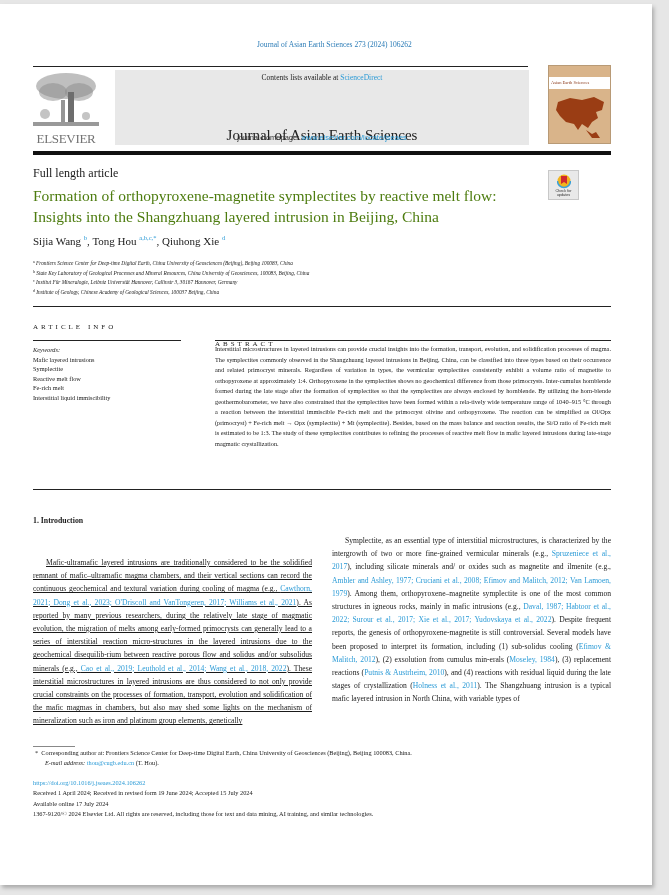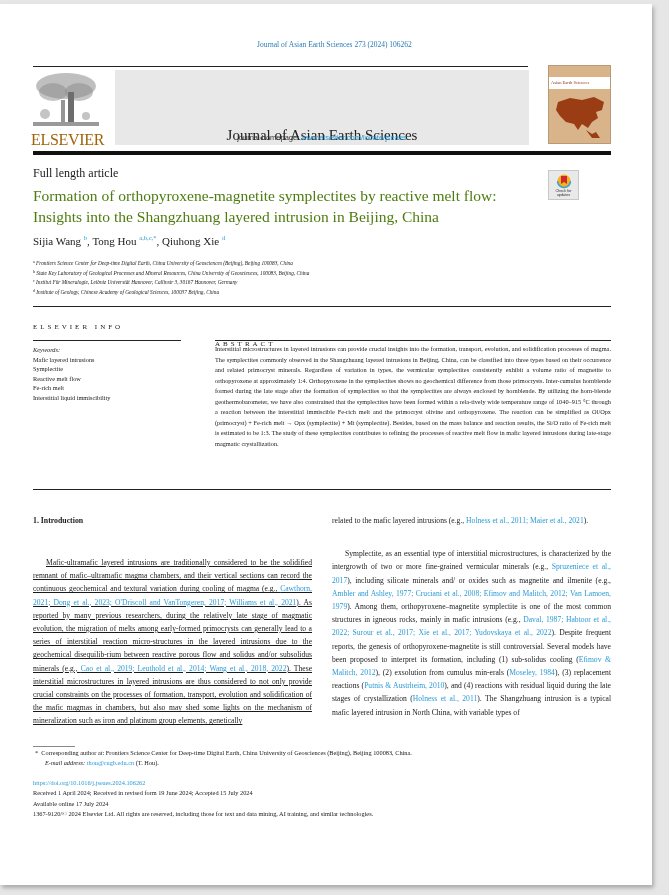--- a/index.html
+++ b/index.html
@@ -35,21 +35,21 @@
     width:100%; top:25px; text-align:center; font-size:15px;
     font-family:"Liberation Serif", serif; color:#222;margin-top:32px;
   }
   .homepage {
     width:100%; top:63px; text-align:center; font-size:7.5px;
     font-family:"Liberation Sans", sans-serif; color:#333;
   }
   .elsevier-logo { left:31px; top:70px; width:70px; height:76px; }
   .elsevier-word {
     left:31px; top:131px; width:70px; text-align:center;
-    font-family:"Liberation Serif", serif; font-size:16px; color:#a16207; letter-spacing:-0.3px;
+    font-family:"Liberation Serif", serif; font-size:13px; color:#737373; letter-spacing:-0.3px;
   }
   .cover { left:548px; top:65px; width:63px; height:79px; background:#d9b48a; border:1px solid #b89a76; box-sizing:border-box; }
   .cover-band { position:absolute; left:0; top:11px; width:100%; height:12px; background:#fff; }
   .cover-title { position:absolute; left:2px; top:14px; font-size:4.5px; color:#8b3a1a; font-family:"Liberation Serif", serif; white-space:nowrap; }
   .full-length { left:33px; top:166px; font-size:12px; font-family:"Liberation Serif", serif; }
   .title {
     left:33px; top:185px; width:510px; font-size:15.5px; line-height:21px;
     font-family:"Liberation Serif", serif; color:#4d7c0f;
   }
   .check-badge {
@@ -96,20 +96,23 @@
       <rect x="30" y="30" width="4" height="22" fill="#7a7a7a" opacity="0.8"></rect>
       <rect x="2" y="52" width="66" height="4" fill="#6d6d6d" opacity="0.7"></rect>
       <circle cx="14" cy="44" r="5" opacity="0.5"></circle>
       <circle cx="55" cy="46" r="4" opacity="0.5"></circle>
     </g>
   </svg>
 </div>
 <div class="abs elsevier-word">ELSEVIER</div>
 
 <div class="abs header-box">
+  <div class="abs contents-line">
+    <span>Contents lists available at </span><span class="link">ScienceDirect</span>
+  </div>
   <div class="abs journal-title">Journal of Asian Earth Sciences</div>
   <div class="abs homepage">
     <span>journal homepage: </span><span class="link">www.elsevier.com/locate/jseaes</span>
   </div>
 </div>
 
 <div class="abs cover">
   <div class="cover-band"></div>
   <div class="cover-title">Asian Earth Sciences</div>
   <svg style="position:absolute; left:3px; top:28px;" width="56" height="46" viewBox="0 0 56 46">
@@ -141,21 +144,21 @@
 
 <div class="abs affils">
   <div><sup>a</sup> <span>Frontiers Science Center for Deep-time Digital Earth, China University of Geosciences (Beijing), Beijing 100083, China</span></div>
   <div><sup>b</sup> <span>State Key Laboratory of Geological Processes and Mineral Resources, China University of Geosciences, 100083, Beijing, China</span></div>
   <div><sup>c</sup> <span>Institut Für Mineralogie, Leibniz Universtät Hannover, Callinstr 3, 30167 Hannover, Germany</span></div>
   <div><sup>d</sup> <span>Institute of Geology, Chinese Academy of Geological Sciences, 100037 Beijing, China</span></div>
 </div>
 
 <div class="abs rule-thin" style="left:33px; top:306px; width:578px;"></div>
 
-<div class="abs sec-label" style="left:33px; top:323px;">ELSEVIER INFO</div>
+<div class="abs sec-label" style="left:33px; top:323px;">ARTICLE INFO</div>
 <div class="abs rule-thin" style="left:33px; top:340px; width:148px;"></div>
 <div class="abs keywords">
   <div class="kw-title">Keywords:</div>
   <div>Mafic layered intrusions</div>
   <div>Symplectite</div>
   <div>Reactive melt flow</div>
   <div>Fe-rich melt</div>
   <div>Interstitial liquid immiscibility</div>
 </div>
 
@@ -165,21 +168,20 @@
 
 <div class="abs rule-thin" style="left:33px; top:489px; width:578px;"></div>
 
 <div class="abs sec-heading" style="left:33px; top:516px;">1.  Introduction</div>
 
 <div class="abs col" style="left:33px; top:536px; width:279px;text-decoration:underline;">
   <p class="indent"><span>Mafic-ultramafic layered intrusions are traditionally considered to be the solidified remnant of mafic–ultramafic magma chambers, and their vertical sections can record the continuous geochemical and textural variation during cooling of magma (e.g., </span><span class="link">Cawthorn, 2021; Dong et al., 2023; O'Driscoll and VanTongeren, 2017; Williams et al., 2021</span><span>). As reported by many previous researchers, during the relatively late stage of magmatic evolution, the migration of melts among early-formed primocrysts can generally lead to a series of interstitial reaction micro-structures in the layered intrusions due to the geochemical disequilib-rium between reactive porous flow and solidus and/or subsolidus minerals (e.g., </span><span class="link">Cao et al., 2019; Leuthold et al., 2014; Wang et al., 2018, 2022</span><span>). These interstitial microstructures in layered intrusions are thus considered to not only provide crucial constraints on the processes of formation, transport, evolution and solidification of the mafic magmas in chambers, but also may shed some lights on the mechanism of mineralization such as iron and platinum group elements, genetically</span></p>
 </div>
 
 <div class="abs col" style="left:332px; top:514px; width:279px;">
-  <p><span>related to the mafic layered intrusions (e.g., </span><span class="link">Holness et al., 2011; Maier et al., 2021</span><span>).</span></p>
   <p class="indent"><span>Symplectite, as an essential type of interstitial microstructures, is characterized by the intergrowth of two or more fine-grained vermicular minerals (e.g., </span><span class="link">Spruzeniece et al., 2017</span><span>), including silicate minerals and/ or oxides such as magnetite and ilmenite (e.g., </span><span class="link">Ambler and Ashley, 1977; Cruciani et al., 2008; Efimov and Malitch, 2012; Van Lamoen, 1979</span><span>). Among them, orthopyroxene–magnetite symplectite is one of the most common structures in igneous rocks, mainly in mafic intrusions (e.g., </span><span class="link">Daval, 1987; Habtoor et al., 2022; Surour et al., 2017; Xie et al., 2017; Yudovskaya et al., 2022</span><span>). Despite frequent reports, the genesis of orthopyroxene-magnetite is still controversial. Several models have been proposed to interpret its formation, including (1) sub-solidus cooling (</span><span class="link">Efimov &amp; Malitch, 2012</span><span>), (2) exsolution from cumulus min-erals (</span><span class="link">Moseley, 1984</span><span>), (3) replacement reactions (</span><span class="link">Putnis &amp; Austrheim, 2010</span><span>), and (4) reactions with residual liquid during the late stages of crystallization (</span><span class="link">Holness et al., 2011</span><span>). The Shangzhuang intrusion is a typical mafic layered intrusion in North China, with variable types of</span></p>
 </div>
 
 <div class="abs" style="left:33px; top:746px; width:42px; height:1px; background:#888;"></div>
 
 <div class="abs footnote">
   <div><span>*</span>&nbsp; <span>Corresponding author at: Frontiers Science Center for Deep-time Digital Earth, China University of Geosciences (Beijing), Beijing 100083, China.</span></div>
   <div style="padding-left:10px;"><i>E-mail address: </i><span class="link">thou@cugb.edu.cn</span><span> (T. Hou).</span></div>
 </div>
 

